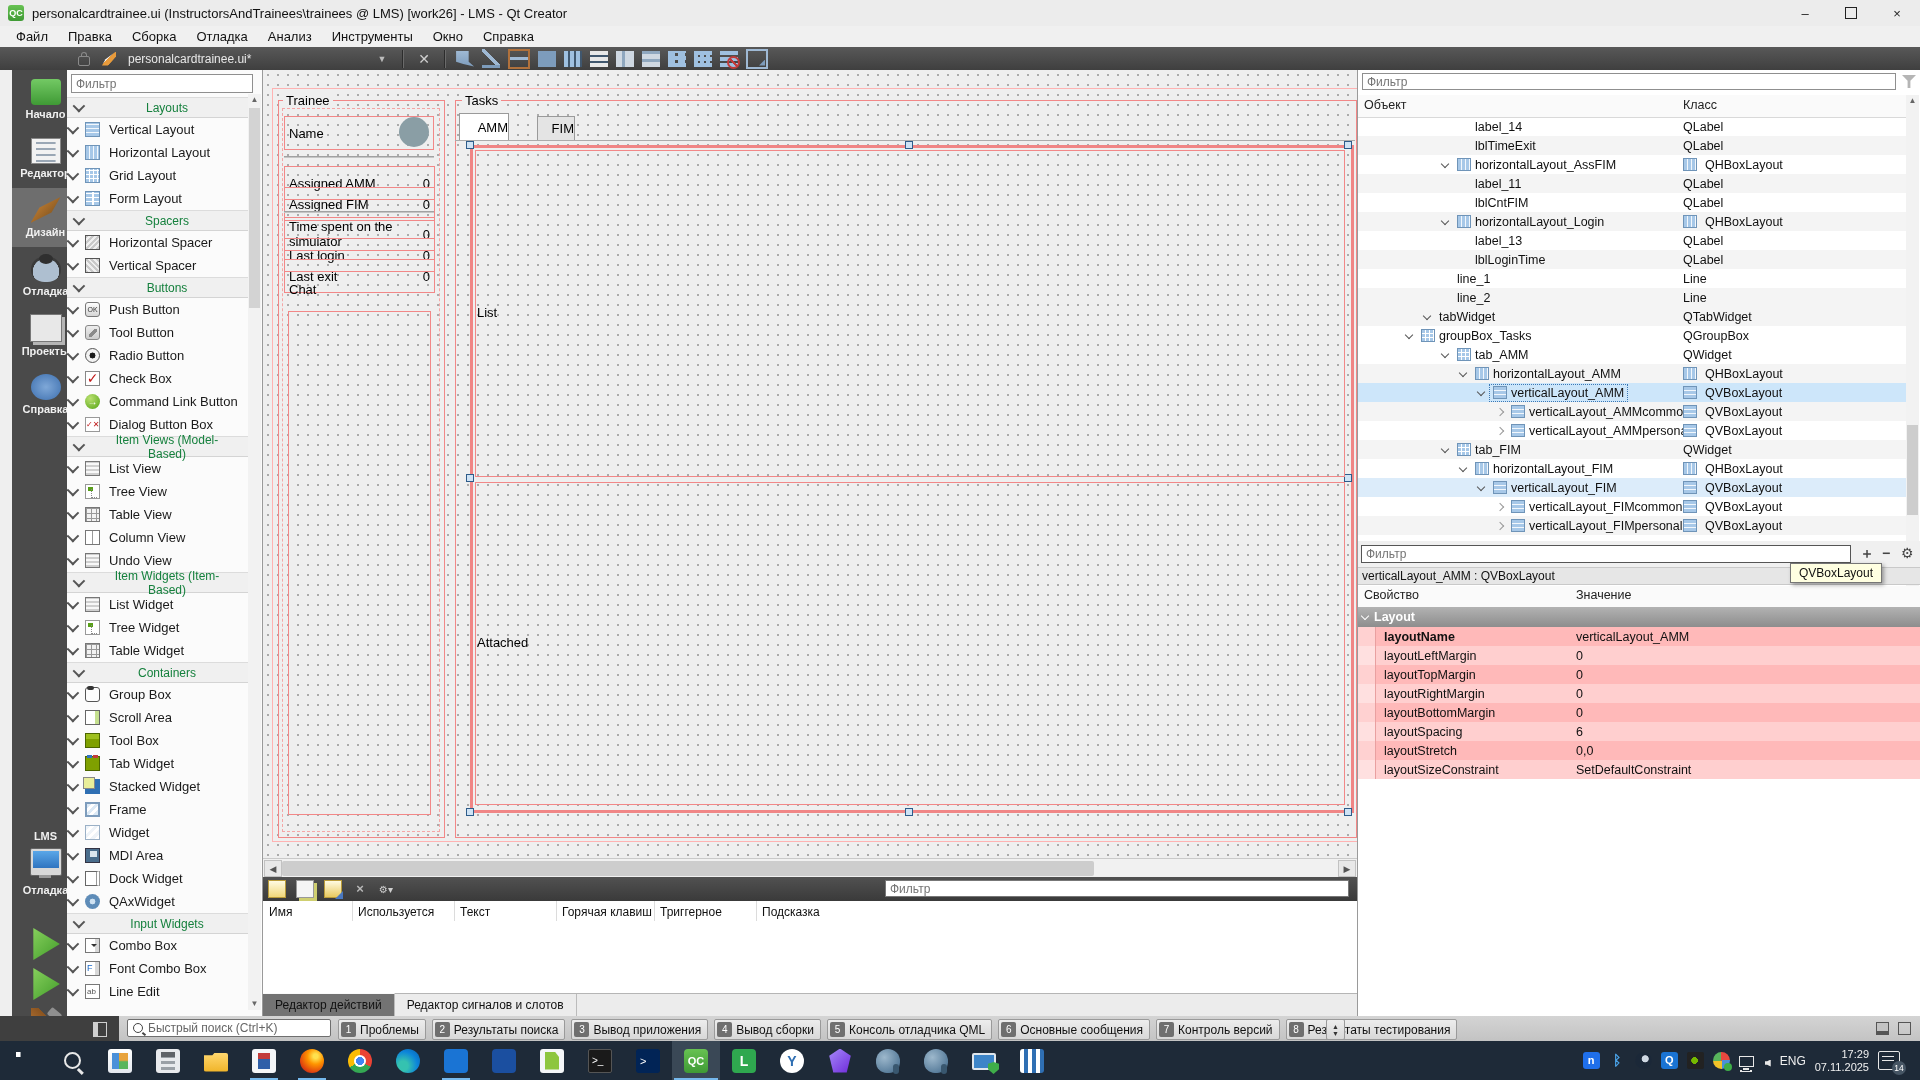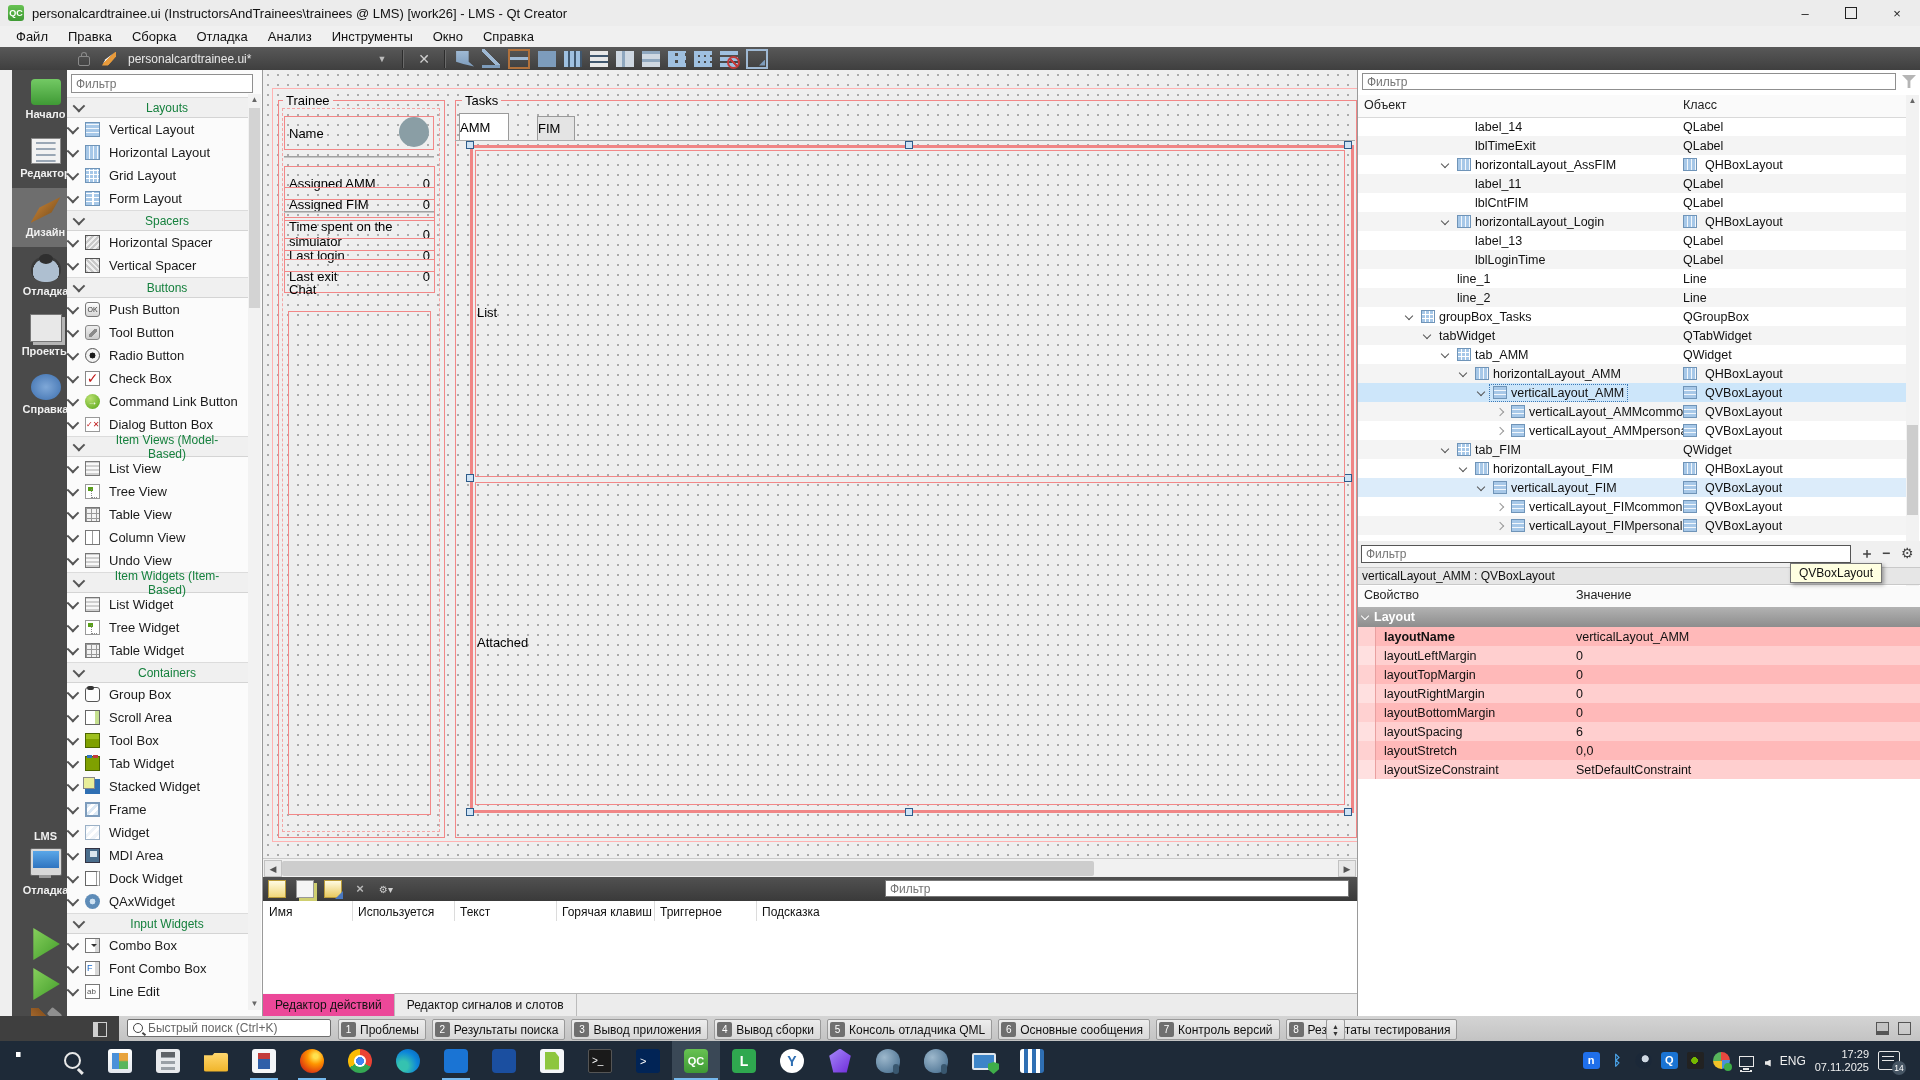--- a/index.html
+++ b/index.html
@@ -123,21 +123,21 @@
   
   #canvas{left:263px;top:70px;width:1094px;height:788px;background-color:#efefef;background-image:radial-gradient(circle,#ababab 0.9px,transparent 1.1px);background-size:10px 10px;overflow:hidden;}
   .redbox{position:absolute;border:1px solid #f28787;}
   .reddash{position:absolute;border:1px dashed #f5a5a5;}
   .redthick{position:absolute;border:3px solid #f08585;}
   .gtitle{position:absolute;font-size:13px;color:#000;background:#efefef;padding:0 3px;}
   .clabel{position:absolute;font-size:13px;color:#000;}
   .rowbox{position:absolute;border:1px solid #f28787;display:flex;align-items:center;font-size:13px;color:#000;padding:16px 4px;box-sizing:border-box;justify-content:space-between;}
   .grayline{position:absolute;height:2px;background:linear-gradient(#8f8f8f,#d8d8d8);}
   .avatar{position:absolute;width:30px;height:30px;border-radius:50%;background:#8a9ea5;}
-  .ctab{position:absolute;border:1px solid #9a9a9a;border-bottom:none;font-size:13px;display:flex;align-items:center;justify-content:flex-start;box-sizing:border-box;}
+  .ctab{position:absolute;border:1px solid #9a9a9a;border-bottom:none;font-size:13px;display:flex;align-items:center;justify-content:flex-end;box-sizing:border-box;}
   .handle{position:absolute;width:8px;height:8px;background:#cfe3f5;border:1px solid #2e5c8a;box-sizing:border-box;}
   
   #canvas-hscroll{left:263px;top:858px;width:1094px;height:19px;background:#f1f1f1;border-top:1px solid #c9c9c9;box-sizing:border-box;}
   .scr-btn{position:absolute;top:1px;width:18px;height:17px;background:#e8e8e8;border:1px solid #c2c2c2;color:#555;font-size:9px;display:flex;align-items:center;justify-content:center;box-sizing:border-box;}
   .scr-thumb{position:absolute;left:19px;top:2px;width:812px;height:15px;background:#cdcdcd;border-radius:2px;}
   
   #actionpane{left:263px;top:877px;width:1094px;height:139px;background:#fff;border-right:1px solid #9a9a9a;box-sizing:border-box;}
   #action-toolbar{position:absolute;left:0;top:0;width:1094px;height:24px;background:linear-gradient(#515151,#3a3a3a);display:flex;align-items:center;}
   .ai{width:16px;height:16px;margin:0 5px;position:relative;flex:none;}
   .ai-new{background:linear-gradient(#fffbe2,#f0d77a);border:1px solid #b99b3a;}
@@ -147,21 +147,21 @@
   .ai-del{color:#b9b9b9;font-size:13px;line-height:16px;text-align:center;font-weight:bold;}
   .ai-del::after{content:"\00d7";}
   .ai-cfg{color:#cfcfcf;font-size:12px;line-height:16px;text-align:center;}
   .ai-cfg::after{content:"\2699 \25BE";font-size:10px;}
   #action-filter{position:absolute;left:622px;top:3px;width:464px;height:17px;border:1px solid #777;font-size:12px;color:#777;padding:0 4px;box-sizing:border-box;font-family:inherit;}
   #action-table{position:absolute;left:0;top:24px;width:1094px;height:92px;background:#fff;}
   .acol{position:absolute;top:4px;font-size:12px;color:#111;}
   .acol-sep{position:absolute;top:0;height:20px;width:1px;background:#dcdcdc;}
   #action-tabs{position:absolute;left:0;top:116px;width:1094px;height:23px;background:#ececec;border-top:1px solid #b5b5b5;display:flex;box-sizing:border-box;}
   .atab{font-size:12px;color:#111;padding:0 12px;display:flex;align-items:center;border-right:1px solid #bbb;box-sizing:border-box;}
-  .atab.active{background:#ec4899;border-top:1px solid #fafafa;margin-top:-1px;}
+  .atab.active{background:#737373;border-top:1px solid #fafafa;margin-top:-1px;}
   
   #rightpanel{left:1357px;top:70px;width:563px;height:946px;background:#fff;border-left:1px solid #9a9a9a;box-sizing:border-box;}
   .rp-filter{position:absolute;left:4px;top:3px;width:534px;height:17px;border:1px solid #8f8f8f;font-size:12px;color:#777;padding:0 4px;background:#fff;box-sizing:border-box;font-family:inherit;}
   .funnel{position:absolute;right:4px;top:5px;width:14px;height:13px;background:#b5b5b5;clip-path:polygon(0 0,100% 0,60% 45%,60% 100%,40% 100%,40% 45%);}
   #tree-header{position:absolute;left:0;top:25px;width:549px;height:22px;background:#fafafa;border-bottom:1px solid #d9d9d9;font-size:12.5px;color:#222;}
   #tree-rows{position:absolute;left:0;top:47px;width:549px;}
   .trow{height:19px;display:flex;align-items:center;font-size:12.5px;color:#111;position:relative;padding-left:calc(8px + var(--d,0)*18px);box-sizing:border-box;}
   .trow.alt{background:#f4f4f4;}
   .trow.sel{background:#cde6fa;}
   .trow.sel .tnamewrap{outline:1px dotted #3c78b4;}
@@ -849,38 +849,38 @@
         <div class="trow alt" style="--d: 4;">
           <span class="chev"></span>
           <span class="tnamewrap">
           <span class="tname">line_2</span>
           </span>
           <span class="tclass">
             <span>Line</span>
           </span>
         </div>
 
+        <div class="trow alt" style="--d: 3;">
+          <span class="chev ch-v"></span>
+          <span class="tnamewrap">
+          <span class="tname">tabWidget</span>
+          </span>
+          <span class="tclass">
+            <span>QTabWidget</span>
+          </span>
+        </div>
+
         <div class="trow" style="--d: 2;">
           <span class="chev ch-v"></span>
           <span class="tnamewrap">
             <span class="ticon ti-g"></span>
           <span class="tname">groupBox_Tasks</span>
           </span>
           <span class="tclass">
             <span>QGroupBox</span>
-          </span>
-        </div>
-
-        <div class="trow alt" style="--d: 3;">
-          <span class="chev ch-v"></span>
-          <span class="tnamewrap">
-          <span class="tname">tabWidget</span>
-          </span>
-          <span class="tclass">
-            <span>QTabWidget</span>
           </span>
         </div>
 
         <div class="trow" style="--d: 4;">
           <span class="chev ch-v"></span>
           <span class="tnamewrap">
             <span class="ticon ti-g"></span>
           <span class="tname">tab_AMM</span>
           </span>
           <span class="tclass">

